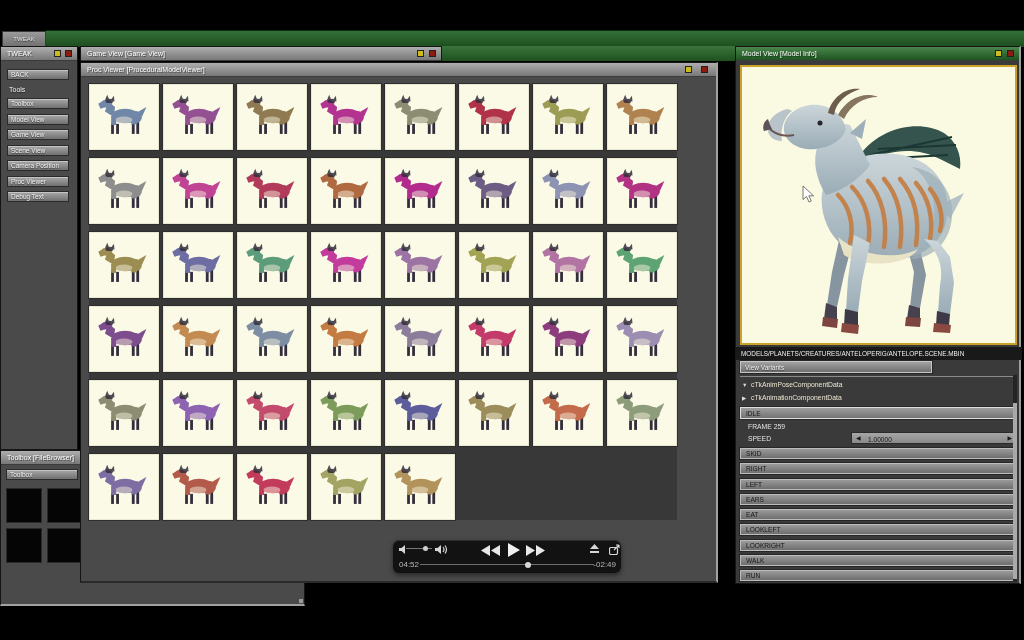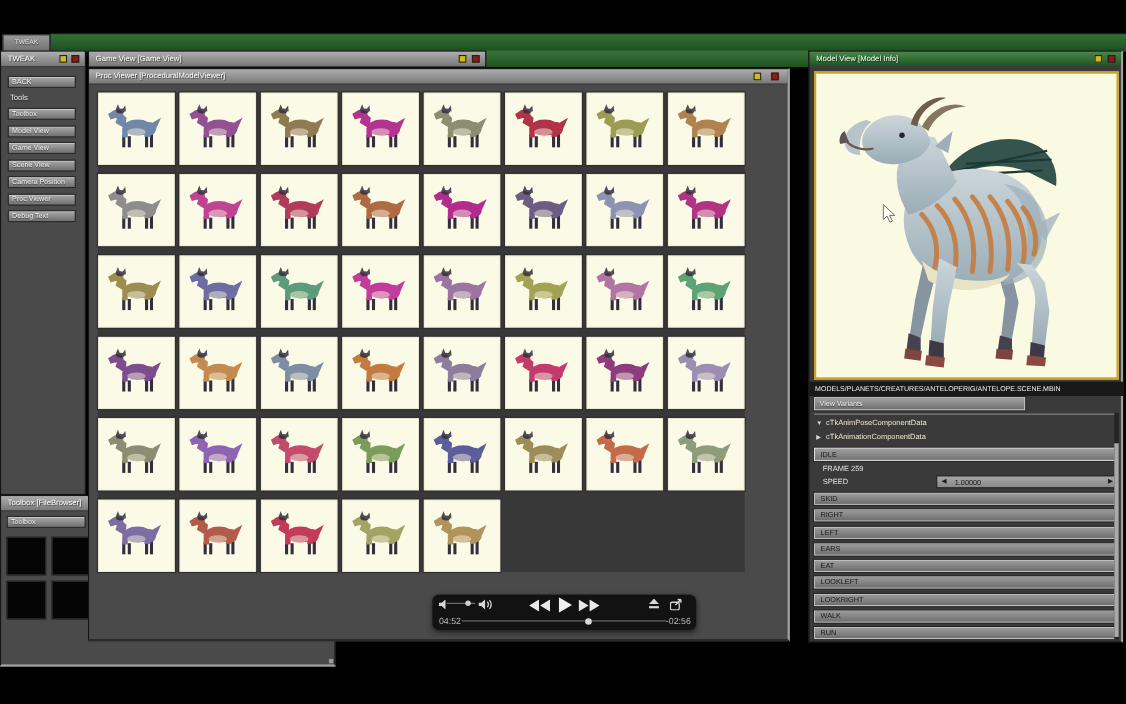--- a/index.html
+++ b/index.html
@@ -31,22 +31,22 @@
     color:#f4f4f4;font-size:6.5px;line-height:10px;padding-left:3px;box-sizing:border-box;
     text-shadow:0 1px 1px #333;white-space:nowrap;overflow:hidden;}
   .label{color:#f2f2f2;font-size:7px;text-shadow:0 1px 1px #222;}
   
   #variant-grid{position:absolute;left:8px;top:21px;width:588px;height:436px;
     display:flex;flex-wrap:wrap;gap:8px 4px;background:#383838;align-content:flex-start;}
   .cell{width:70px;height:66px;background:#fafae6;outline:1px solid #2e2e2e;
     box-shadow:inset 0 0 0 1px #e8e8d2;}
   .cre{display:block;width:56px;height:46px;margin:9px auto 0;}
   
-  #player{left:393px;top:540px;width:203px;height:33px;background:rgba(12,12,12,.9);
-    border-radius:6px;box-shadow:inset 0 1px 0 rgba(255,255,255,.12),0 2px 5px rgba(0,0,0,.5);padding-left:37px;}
+  #player{left:393px;top:540px;width:228px;height:33px;background:rgba(12,12,12,.9);
+    border-radius:6px;box-shadow:inset 0 1px 0 rgba(255,255,255,.12),0 2px 5px rgba(0,0,0,.5);}
   #player svg{display:block;}
   .ptime{position:absolute;color:#b9b9b9;font-size:8px;top:20px;}
   .ptrack{position:absolute;left:27px;right:27px;top:24px;height:1px;background:#6f6f6f;}
   .pknob{position:absolute;top:-2.5px;width:6px;height:6px;border-radius:50%;background:#d9d9d9;margin-left:-3px;}
   .vtrack{position:absolute;left:13px;top:8px;width:26px;height:1px;background:#777;}
   .vknob{position:absolute;top:-2.5px;width:5px;height:5px;border-radius:50%;background:#cfcfcf;margin-left:-2.5px;}
   
   #model-viewport{left:4px;top:18px;width:277px;height:280px;background:#fafae2;
     border:2px solid #c9a227;box-sizing:border-box;overflow:hidden;}
   #model-path{left:0;top:300px;width:286px;height:13px;background:#191919;color:#efefef;
@@ -417,21 +417,21 @@
     </svg>
     <svg class="abs" style="left:196px;top:4px;" width="11" height="11">
       <polygon points="5.5,0 10,5 1,5" fill="#d6d6d6"></polygon>
         <rect x="1" y="7" width="9" height="2" fill="#d6d6d6"></rect>
     </svg>
     <svg class="abs" style="left:216px;top:4px;" width="12" height="11">
       <rect x="0.5" y="3.5" width="8" height="7" rx="1.5" fill="none" stroke="#d6d6d6" stroke-width="1.2"></rect>
       <path d="M5,6 L10,1 M10,1 L7,1 M10,1 L10,4" stroke="#d6d6d6" stroke-width="1.2" fill="none"></path>
     </svg>
     <span class="ptime" style="left:6px;">04:52</span>
-    <span class="ptime" style="right:5px;">-02:56</span>
+    <span class="ptime" style="right:5px;">-02:49</span>
     <div class="ptrack">
       <div class="pknob" id="progress-knob" style="left: 62%;"></div>
     </div>
   </div>
 
   <div class="win" id="model-view" style="left:735px;top:46px;width:286px;height:538px;background:#3a3a3a;border-right:2px solid #9e9e9e;">
     <div class="titlebar green">
       <span>Model View  [Model Info]</span>
       <span class="tb-btn y" style="right:17px;"></span>
       <span class="tb-btn r" style="right:5px;"></span>

